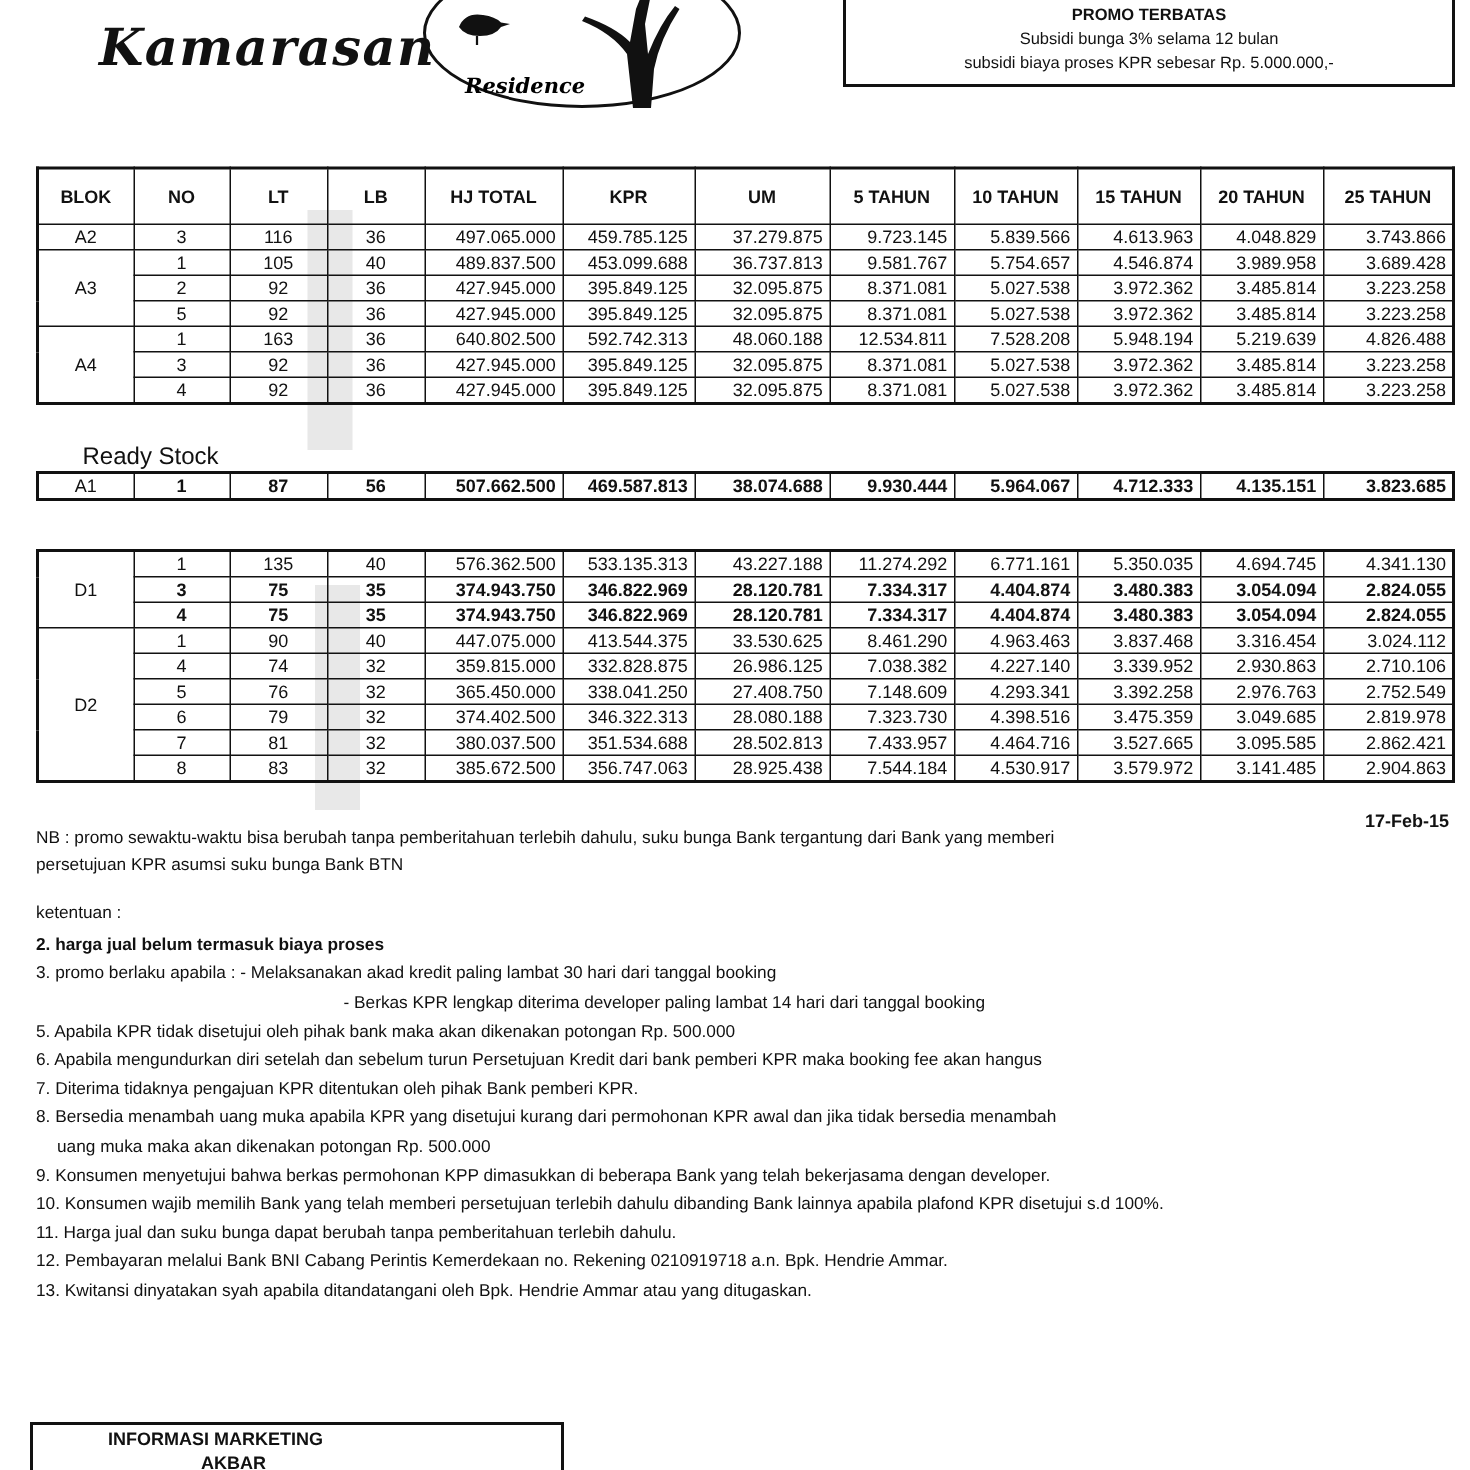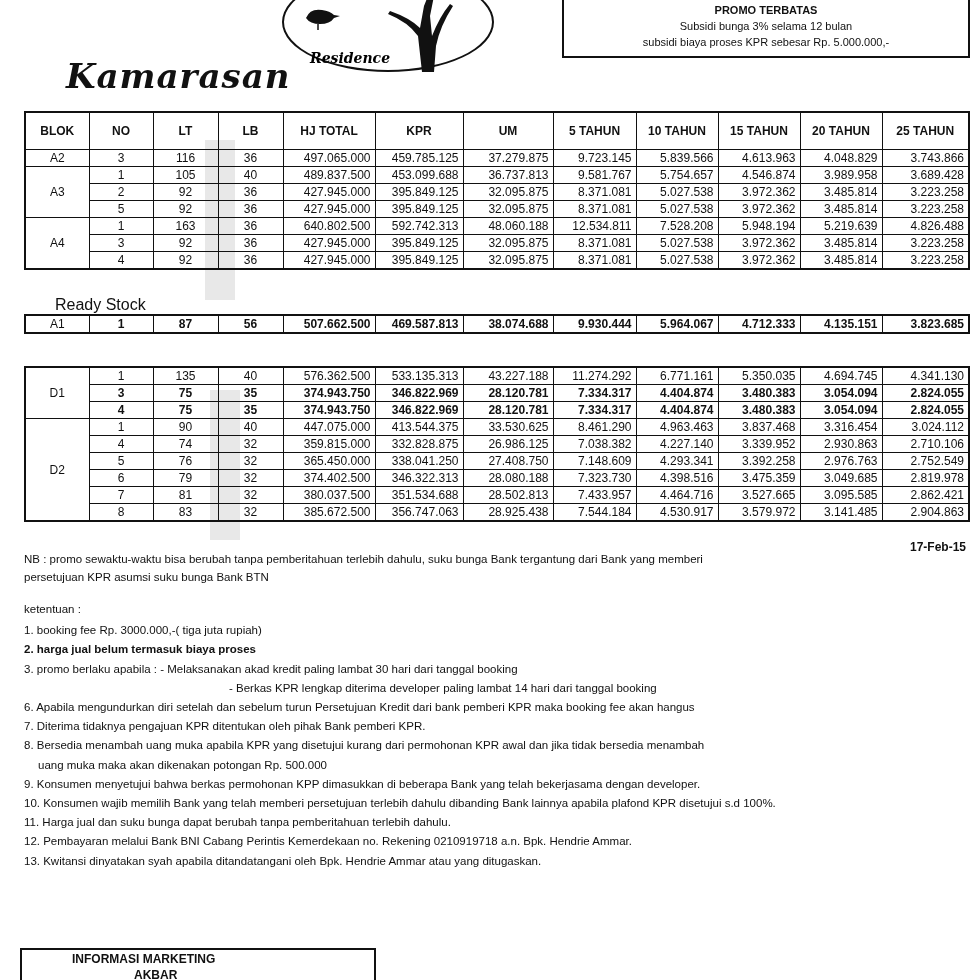--- a/index.html
+++ b/index.html
@@ -7,21 +7,21 @@
     width:980px; height:980px; background:#fff; position:relative; overflow:hidden;
     font-family:"Liberation Sans", sans-serif; color:#111;
   }
   .logo { position:absolute; left:60px; top:0; width:390px; height:80px; }
   .logo-ellipse {
     position:absolute; left:222px; top:-28px; width:212px; height:100px;
     border:2px solid #111; border-radius:50%; box-sizing:border-box;
   }
   .logo-title {
     position:absolute; left:6px; top:12px; font-family:"DejaVu Serif", serif;
-    font-style:italic; font-weight:bold; font-size:34px; letter-spacing:1px; color:#111;margin-top:44px;
+    font-style:italic; font-weight:bold; font-size:34px; letter-spacing:1px; color:#111;
   }
   .logo-sub {
     position:absolute; left:250px; top:50px; font-family:"DejaVu Serif", serif;
     font-style:italic; font-weight:bold; font-size:14px; color:#000000;
   }
   .logo-tree { position:absolute; left:318px; top:-4px; }
   .logo-bird { position:absolute; left:244px; top:6px; }
 
   .promo-box {
     position:absolute; left:562px; top:-4px; width:408px; height:62px;
@@ -392,24 +392,24 @@
 
 <div class="date">17-Feb-15</div>
 
 <div class="nb">
   <div>NB : promo sewaktu-waktu bisa berubah tanpa pemberitahuan terlebih dahulu, suku bunga Bank tergantung dari Bank yang memberi</div>
   <div>persetujuan KPR asumsi suku bunga Bank BTN</div>
 </div>
 
 <div class="rules">
   <div style="margin-bottom:2px">ketentuan :</div>
-  <div>1. booking fee Rp. 3000.000,-( tiga juta rupiah)</div>
   <div class="b">2. harga jual belum termasuk biaya proses</div>
   <div>3. promo berlaku apabila : - Melaksanakan akad kredit paling lambat 30 hari dari tanggal booking</div>
   <div class="ind">- Berkas KPR lengkap diterima developer paling lambat 14 hari dari tanggal booking</div>
+  <div>5. Apabila KPR tidak disetujui oleh pihak bank maka akan dikenakan potongan Rp. 500.000</div>
   <div>6. Apabila mengundurkan diri setelah dan sebelum turun Persetujuan Kredit dari bank pemberi KPR maka booking fee akan hangus</div>
   <div>7. Diterima tidaknya pengajuan KPR ditentukan oleh pihak Bank pemberi KPR.</div>
   <div>8. Bersedia menambah uang muka apabila KPR yang disetujui kurang dari permohonan KPR awal dan jika tidak bersedia menambah</div>
   <div class="ind2">uang muka maka akan dikenakan potongan Rp. 500.000</div>
   <div>9. Konsumen menyetujui bahwa berkas permohonan KPP dimasukkan di beberapa Bank yang telah bekerjasama dengan developer.</div>
   <div>10. Konsumen wajib memilih Bank yang telah memberi persetujuan terlebih dahulu dibanding Bank lainnya apabila plafond KPR disetujui s.d 100%.</div>
   <div>11. Harga jual dan suku bunga dapat berubah tanpa pemberitahuan terlebih dahulu.</div>
   <div>12. Pembayaran melalui Bank BNI Cabang Perintis Kemerdekaan no. Rekening 0210919718 a.n. Bpk. Hendrie Ammar.</div>
   <div>13. Kwitansi dinyatakan syah apabila ditandatangani oleh Bpk. Hendrie Ammar atau yang ditugaskan.</div>
 </div>

